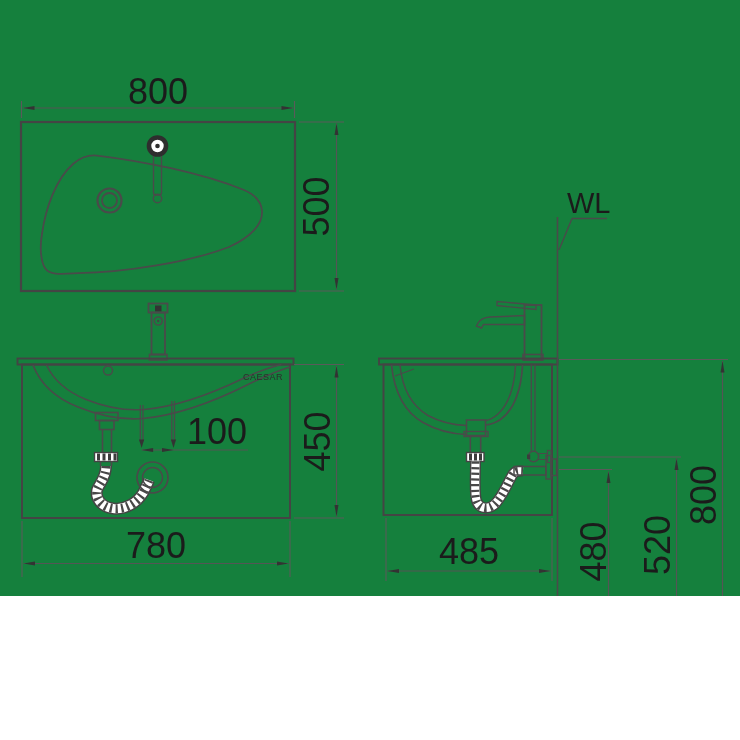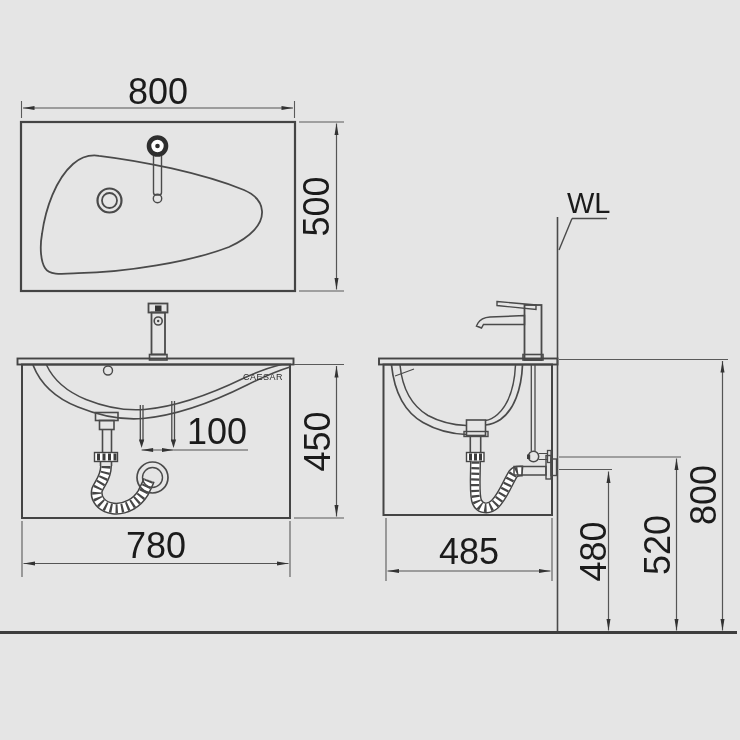--- a/index.html
+++ b/index.html
@@ -3,22 +3,22 @@
 <meta charset="utf-8">
 <style>
   html, body {
     margin: 0;
     padding: 0;
     background: #ffffff;
   }
   #canvas {
     position: relative;
     width: 740px;
-    height: 740px;
-    background: #e5e5e5;
+    height: 596px;
+    background: #15803d;
     overflow: hidden;
   }
   svg {
     display: block;
   }
   .dim-text {
     font-family: "Liberation Sans", sans-serif;
     font-size: 36px;
     fill: #1b1b1b;
   }

